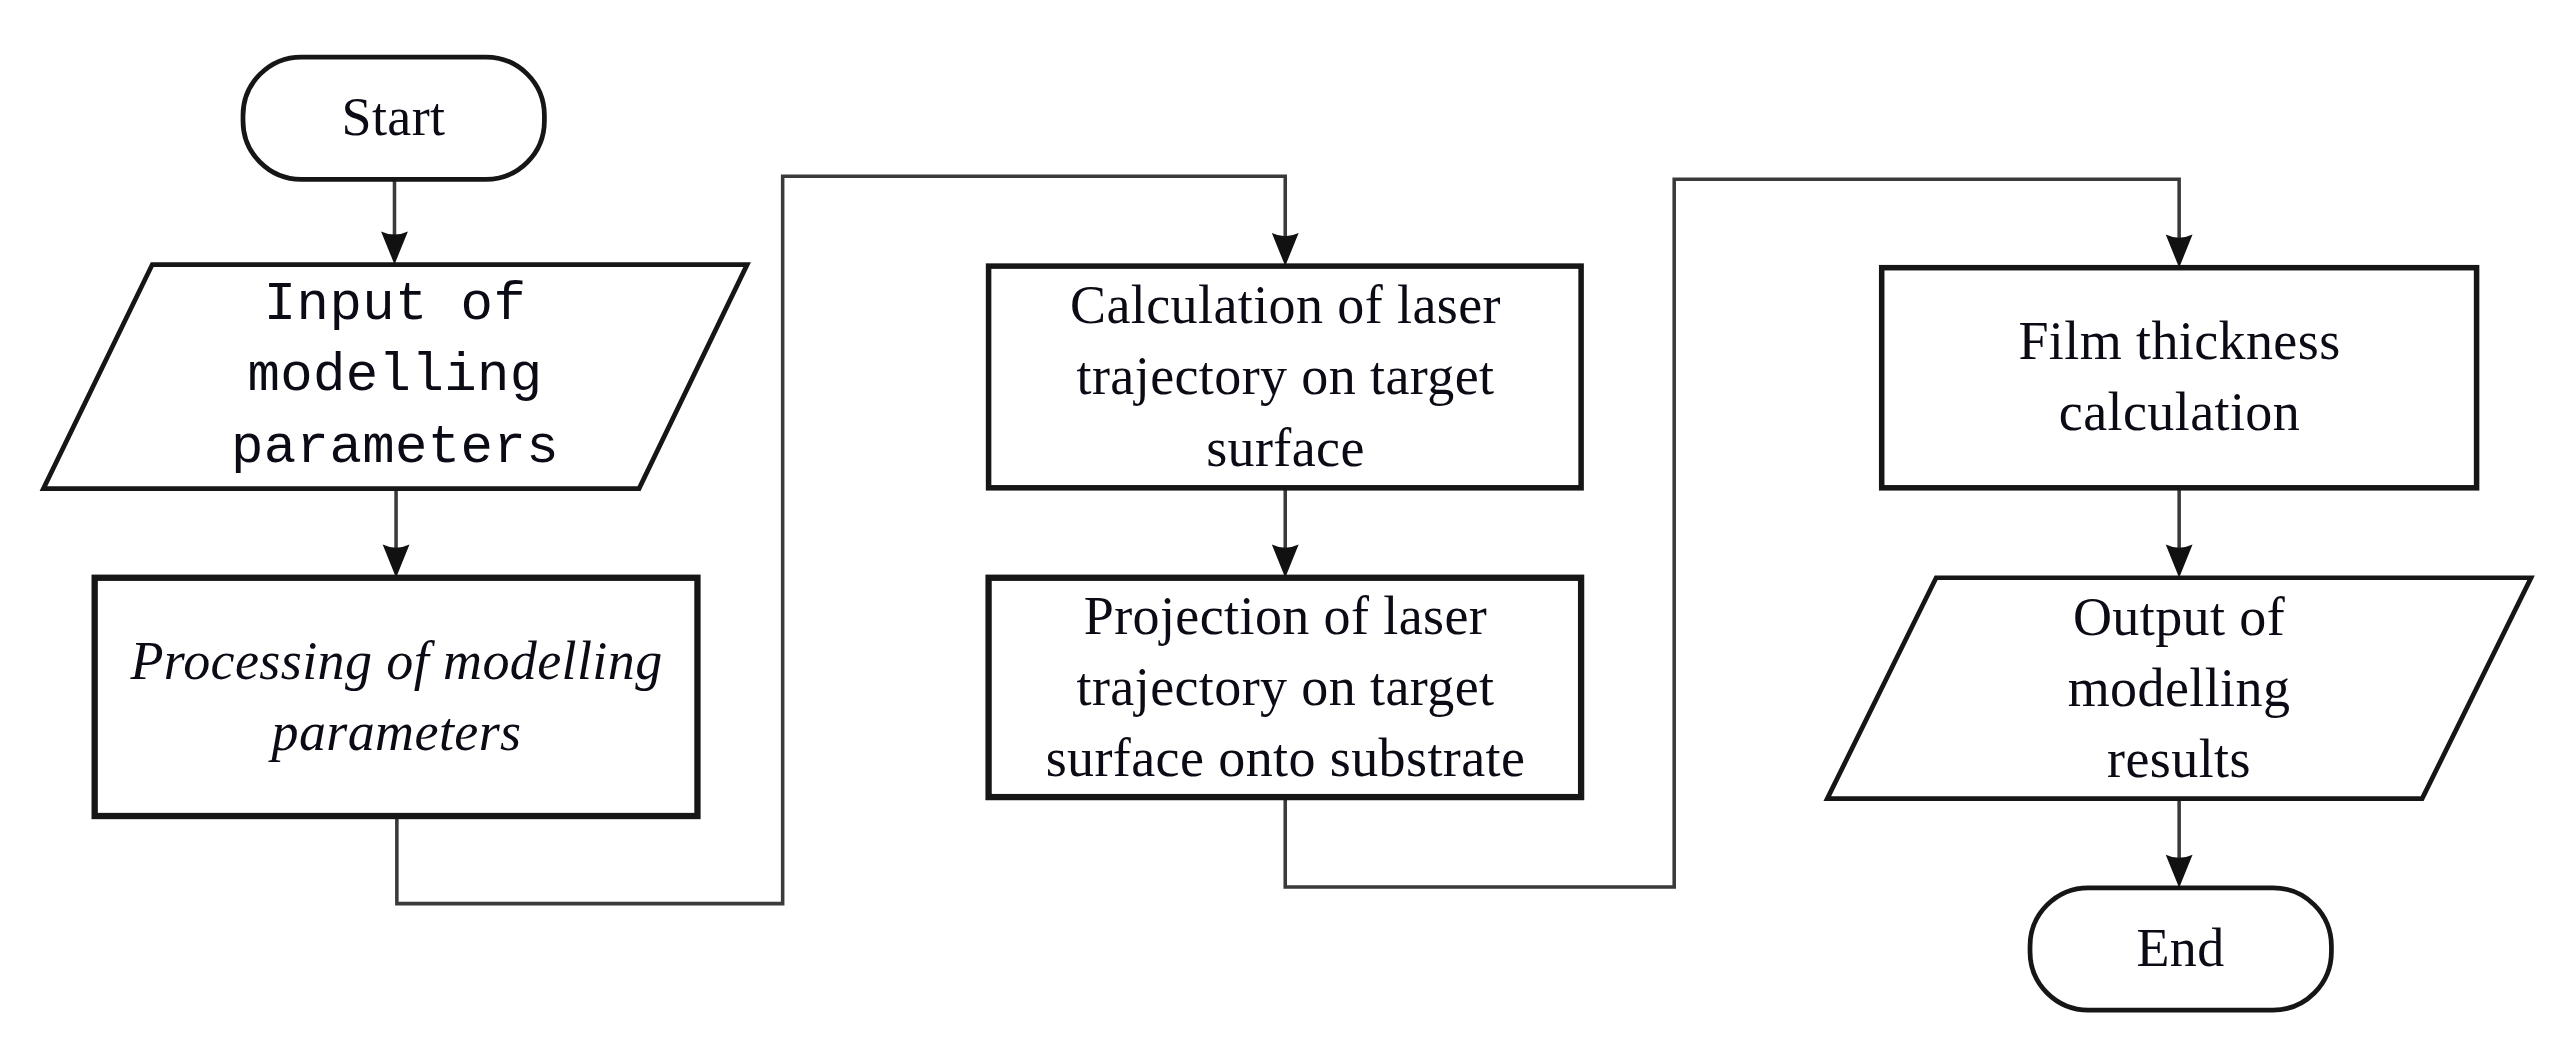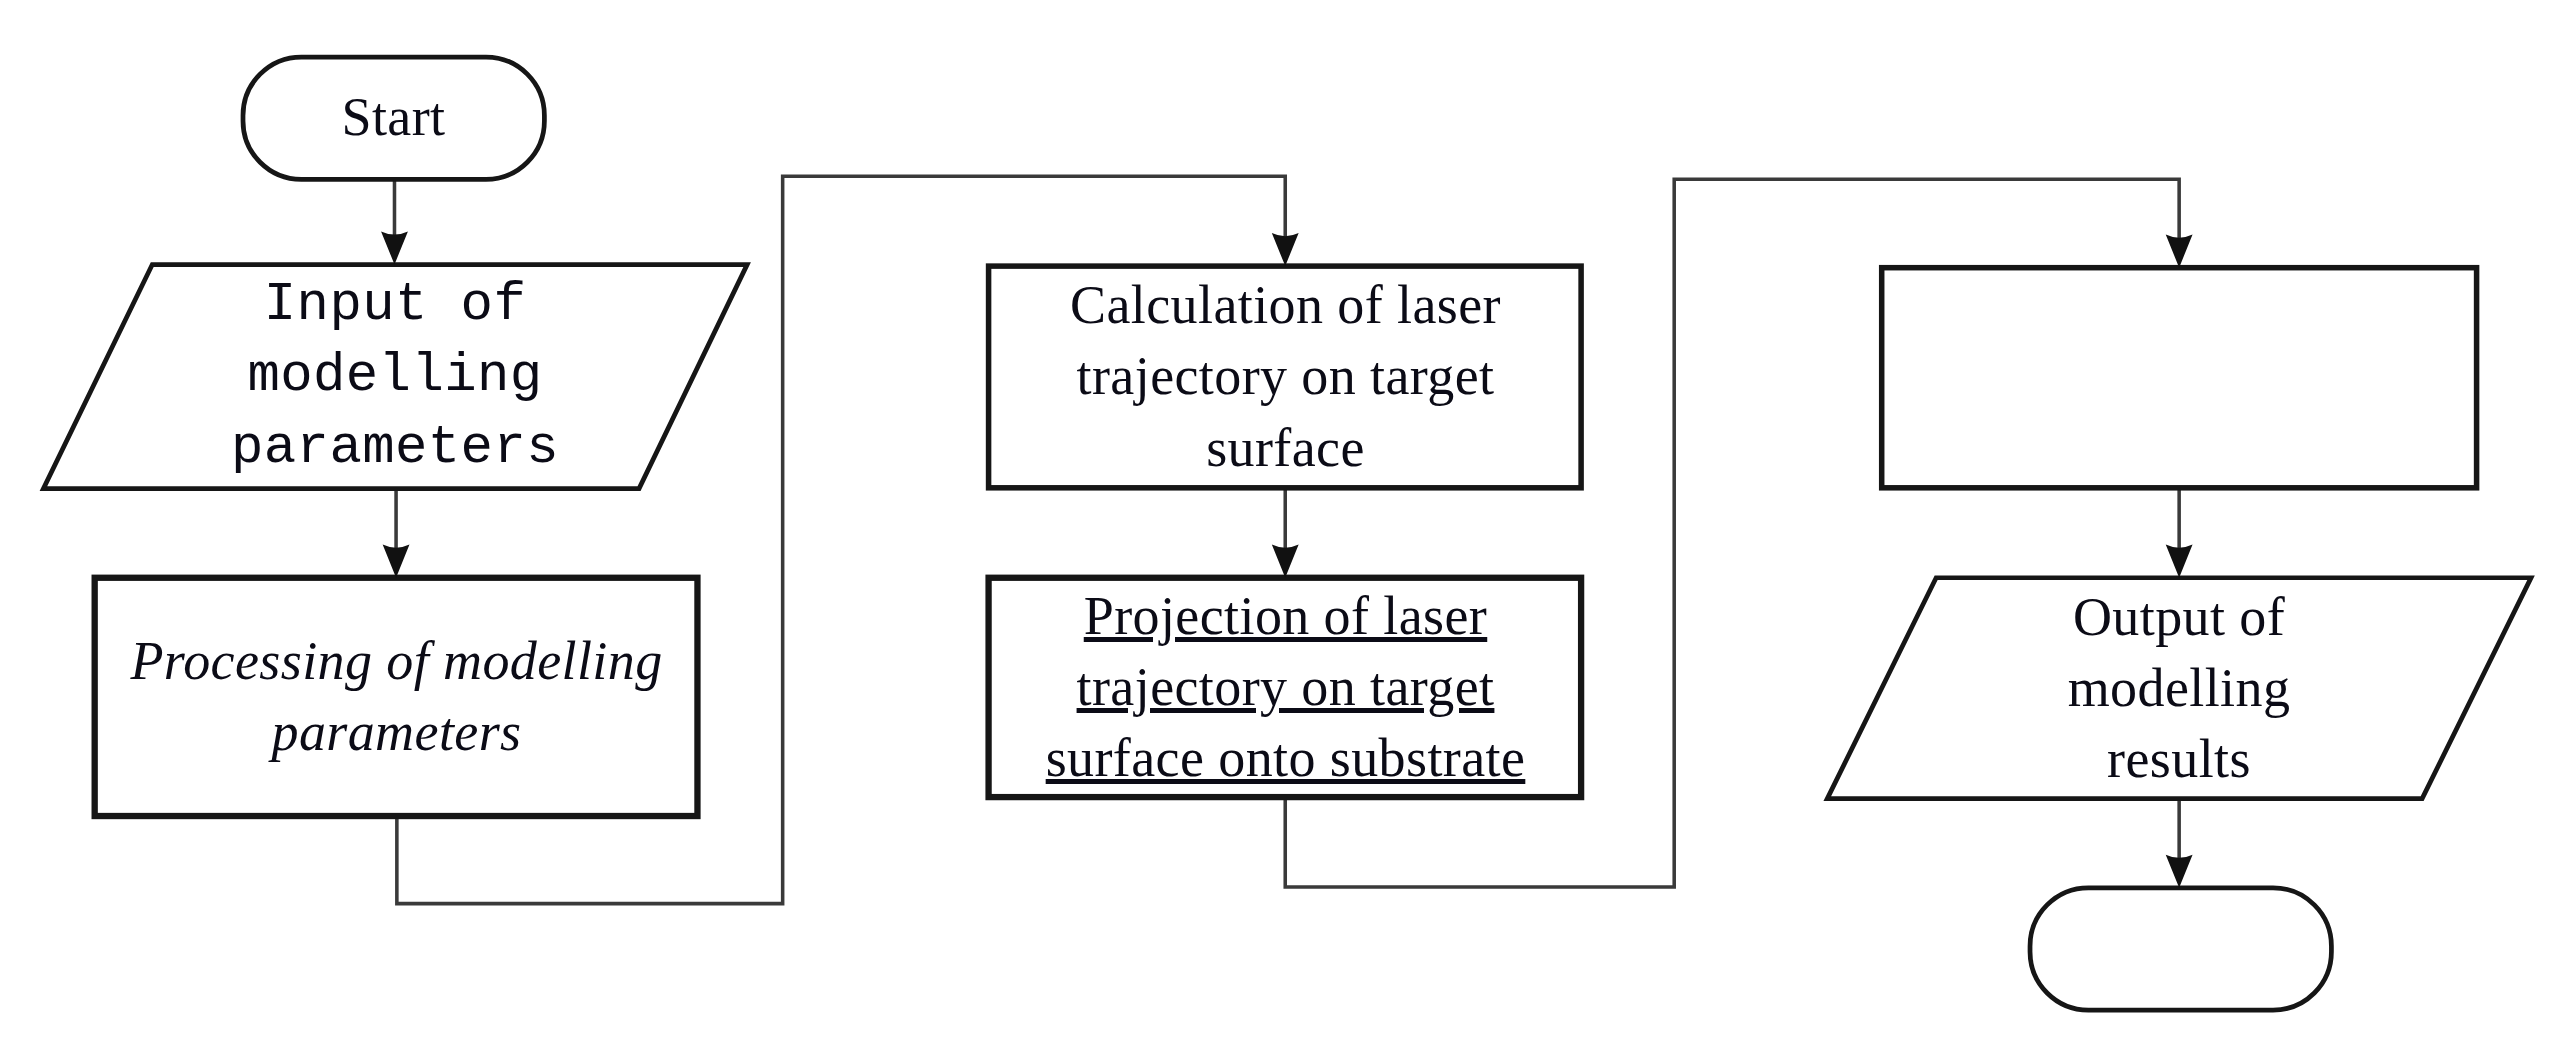--- a/index.html
+++ b/index.html
@@ -90,24 +90,27 @@
 modelling
 parameters</div>
 
   <div class="node-label" style="left:95px; top:578px; width:603px; height:238px;font-style:italic;">Processing of modelling
 parameters</div>
 
   <div class="node-label" style="left:989px; top:266px; width:593px; height:222px;">Calculation of laser
 trajectory on target
 surface</div>
 
-  <div class="node-label" style="left:989px; top:578px; width:593px; height:219px;text-decoration:underline;">Projection of laser
+  <div class="node-label" style="left:989px; top:578px; width:593px; height:219px;">Projection of laser
 trajectory on target
 surface onto substrate</div>
 
+  <div class="node-label" style="left:1882px; top:267px; width:595px; height:220px;">Film thickness
+calculation</div>
 
   <div class="node-label" style="left:1827px; top:578px; width:704px; height:221px;">Output of
 modelling
 results</div>
 
+  <div class="node-label" style="left:2030px; top:888px; width:301px; height:122px;">End</div>
 
 </div>
 
 
 </body></html>

